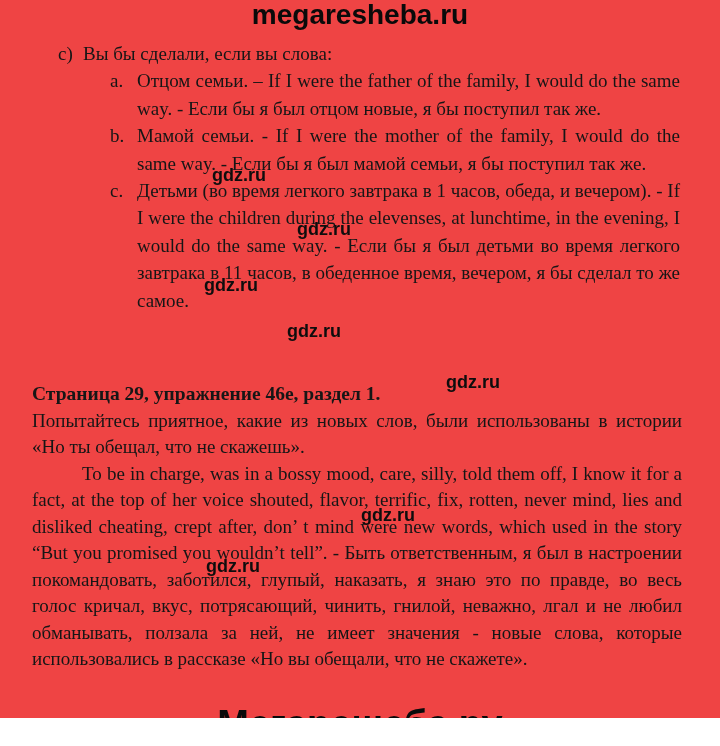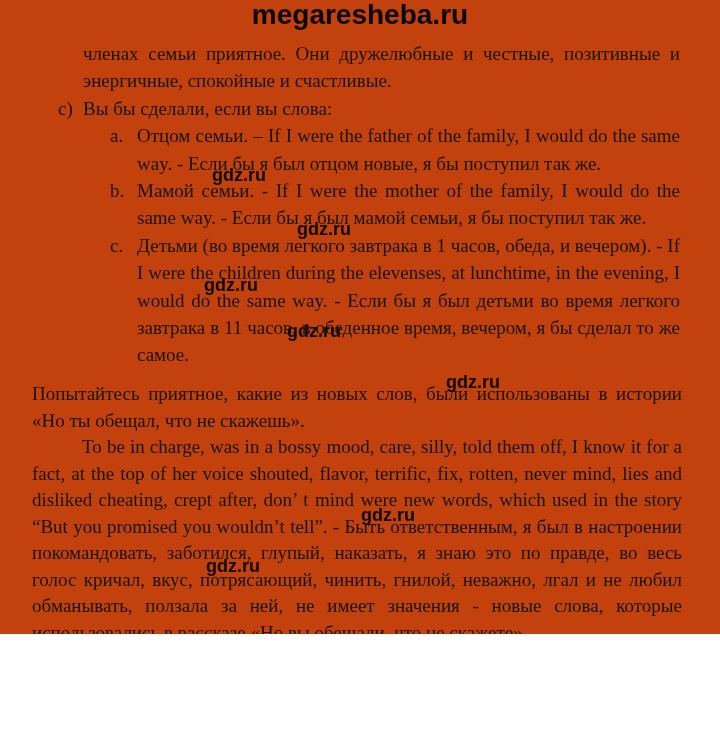--- a/index.html
+++ b/index.html
@@ -1,20 +1,20 @@
 <!DOCTYPE html>
 <html><head>
 <meta charset="utf-8">
 <style>
   * { margin:0; padding:0; box-sizing:border-box; }
   html,body { background:#ffffff; }
   .page {
     position:relative;
-    width:720px; height:634px;
-    background:#c2410c;
+    width:720px; height:718px;
+    background:#ef4444;
     color:#161616;
     font-family:"Liberation Serif","DejaVu Serif",serif;
     overflow:hidden;
   }
   .site-header {
     position:absolute; top:0; left:0; width:720px;
     text-align:center;
     font-family:"Liberation Sans","DejaVu Sans",sans-serif;
     font-weight:bold; font-size:28px; line-height:30px;
     color:#0a0a0a;
@@ -63,21 +63,20 @@
   .wm7 { top:559px; left:206px; }
 </style>
 </head>
 <body>
 
 <div class="page">
 
   <div class="site-header">megaresheba.ru</div>
 
   <div class="section1">
-    <p class="cont-par">членах семьи приятное. Они дружелюбные и честные, позитивные и энергичные, спокойные и счастливые.</p>
 
     <div class="li-row">
       <span class="li-label">c)</span>
       <div class="li-body">
         <p>Вы бы сделали, если вы слова:</p>
       </div>
     </div>
 
     <div class="sub-row">
       <span class="sub-label">a.</span>
@@ -89,20 +88,21 @@
       <p class="sub-text">Мамой семьи. - If I were the mother of the family, I would do the same way. - Если бы я был мамой семьи, я бы поступил так же.</p>
     </div>
 
     <div class="sub-row">
       <span class="sub-label">c.</span>
       <p class="sub-text">Детьми (во время легкого завтрака в 1 часов, обеда, и вечером). - If I were the children during the elevenses, at lunchtime, in the evening, I would do the same way. - Если бы я был детьми во время легкого завтрака в 11 часов, в обеденное время, вечером, я бы сделал то же самое.</p>
     </div>
   </div>
 
   <div class="section2">
+    <h2>Страница 29, упражнение 46е, раздел 1.</h2>
     <p>Попытайтесь приятное, какие из новых слов, были использованы в истории «Но ты обещал, что не скажешь».</p>
     <p class="answer-par">To be in charge, was in a bossy mood, care, silly, told them off, I know it for a fact, at the top of her voice shouted, flavor, terrific, fix, rotten, never mind, lies and disliked cheating, crept after, don’ t mind were new words, which used in the story “But you promised you wouldn’t tell”. - Быть ответственным, я был в настроении покомандовать, заботился, глупый, наказать, я знаю это по правде, во весь голос кричал, вкус, потрясающий, чинить, гнилой, неважно, лгал и не любил обманывать, ползала за ней, не имеет значения - новые слова, которые использовались в рассказе «Но вы обещали, что не скажете».</p>
   </div>
 
   <div class="site-footer">Мегарешеба.ру</div>
 
   <span class="wm wm1">gdz.ru</span>
   <span class="wm wm2">gdz.ru</span>
   <span class="wm wm3">gdz.ru</span>
   <span class="wm wm4">gdz.ru</span>

